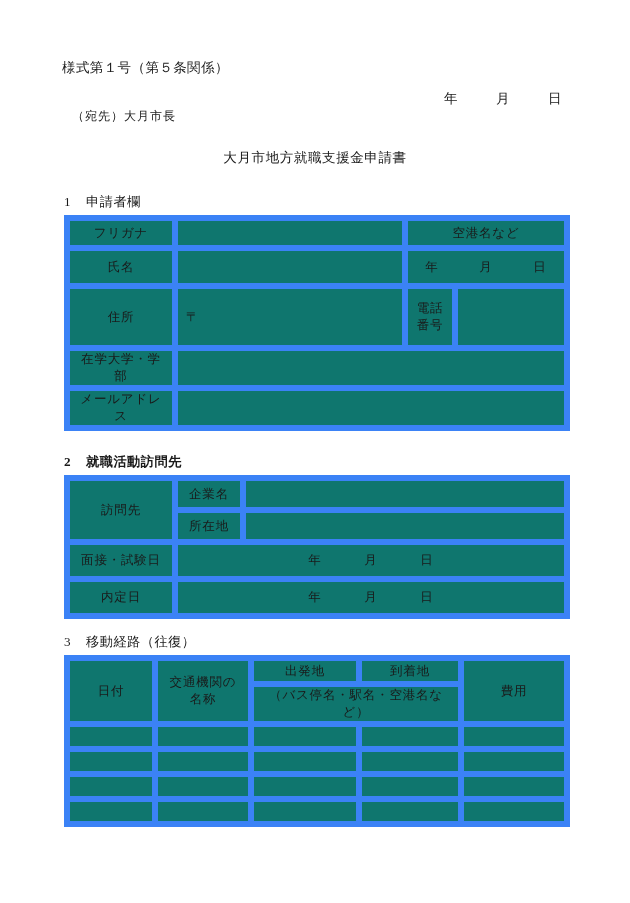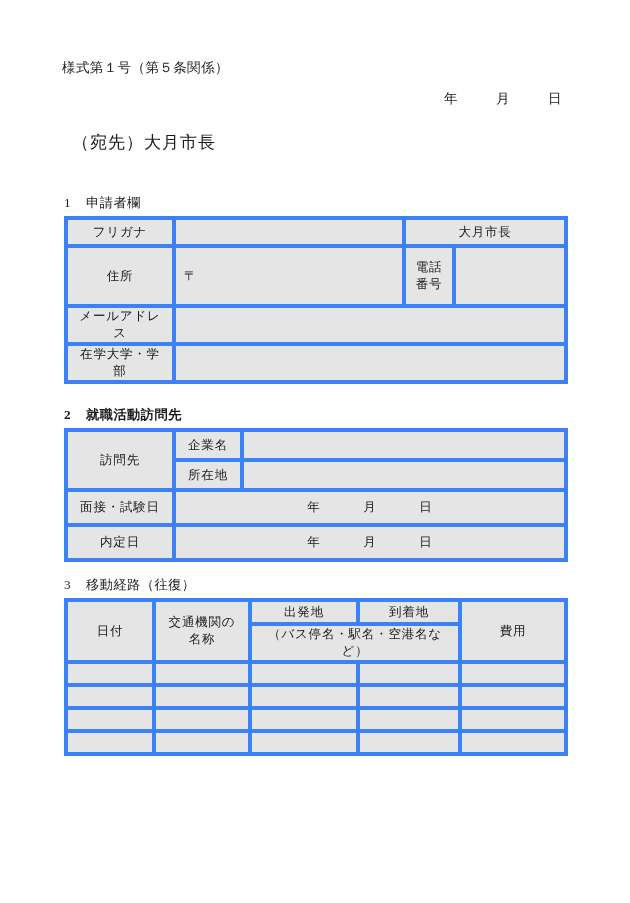--- a/index.html
+++ b/index.html
@@ -38,22 +38,21 @@
     padding-right: 6px;
   }
   .date-line .dm {
     display: inline-block;
     width: 52px;
     text-align: left;
   }
   .date-line .dm:last-child { width: auto; }
 
   .addressee {
-    margin-top: 23px;
-    font-size: 17px;
+    font-size: 12px;
     letter-spacing: 1px;
     padding-left: 10px;
   }
 
   .doc-title {
     margin-top: 24px;
     text-align: center;
     font-size: 13.5px;
     letter-spacing: 0.6px;
   }
@@ -70,38 +69,38 @@
   
   .sec-head {
     font-size: 13.2px;
     letter-spacing: 0.5px;
     margin: 0 0 4px 2px;
   }
   .sec-head .num {
     display: inline-block;
     width: 22px;
   }
-  .sec-1 { margin-top: 40px; }
+  .sec-1 { margin-top: 26px; }
   .sec-2 { margin-top: 22px; font-weight: bold; }
   .sec-3 { margin-top: 14px; }
 
   
   table.form {
     border-collapse: collapse;
     width: 500px;
     margin-left: 2px;
     table-layout: fixed;
   }
   table.form td {
-    border: 4px solid #3b82f6;
+    border: 6px solid #3b82f6;
     font-size: 12.5px;
     letter-spacing: 0.8px;
     padding: 0 6px;
     vertical-align: middle;
-    background: #e5e5e5;
+    background: #0f766e;
   }
   td.lbl {
     background: #d9d9d9;
     text-align: center;
     letter-spacing: 2px;
   }
   td.lbl-tight { letter-spacing: 0.6px; margin-top: 26px; }
   td.white { background: #fdfdfd; text-align: center; }
   td.ctr { text-align: center; }
 
@@ -141,56 +140,66 @@
 <div class="page">
 
   <div class="form-no">様式第１号（第５条関係）</div>
 
   <div class="date-line">
     <span class="dm">年</span><span class="dm">月</span><span class="dm">日</span>
   </div>
 
   <div class="addressee">（宛先）大月市長</div>
 
+  <div class="doc-title">大月市地方就職支援金申請書</div>
 
 
   <div class="sec-head sec-1">
     <span class="num">1</span><span>申請者欄</span>
   </div>
 
   <table class="form">
     <colgroup>
       <col style="width:108px">
       <col style="width:230px">
       <col style="width:50px">
       <col style="width:112px">
     </colgroup>
     <tbody>
       <tr>
         <td class="lbl" style="height:24px">フリガナ</td>
         <td></td>
-        <td class="lbl" colspan="2">大月市長</td>
+        <td class="lbl" colspan="2">空港名など</td>
+      </tr>
+      <tr>
+        <td class="lbl" style="height:32px">氏名</td>
+        <td></td>
+        <td class="ctr" colspan="2">
+          <span class="datemarks">
+            <span>年</span><span>月</span><span>日</span>
+          </span>
+        </td>
       </tr>
       <tr>
         <td class="lbl" style="height:56px">住所</td>
         <td class="addr-cell">
           <span class="yendash">〒</span>
         </td>
         <td class="lbl lbl-tight">
           <div>電話</div>
           <div>番号</div>
         </td>
         <td></td>
       </tr>
       <tr>
+        <td class="lbl lbl-tight" style="height:28px">在学大学・学部</td>
+        <td colspan="3"></td>
+      </tr>
+      <tr>
         <td class="lbl lbl-tight" style="height:28px">メールアドレス</td>
-        <td colspan="3"></td>
-      </tr>
-      <tr>
-        <td class="lbl lbl-tight" style="height:28px">在学大学・学部</td>
         <td colspan="3"></td>
       </tr>
     </tbody>
   </table>
 
   <div class="sec-head sec-2">
     <span class="num">2</span><span>就職活動訪問先</span>
   </div>
 
   <table class="form">

